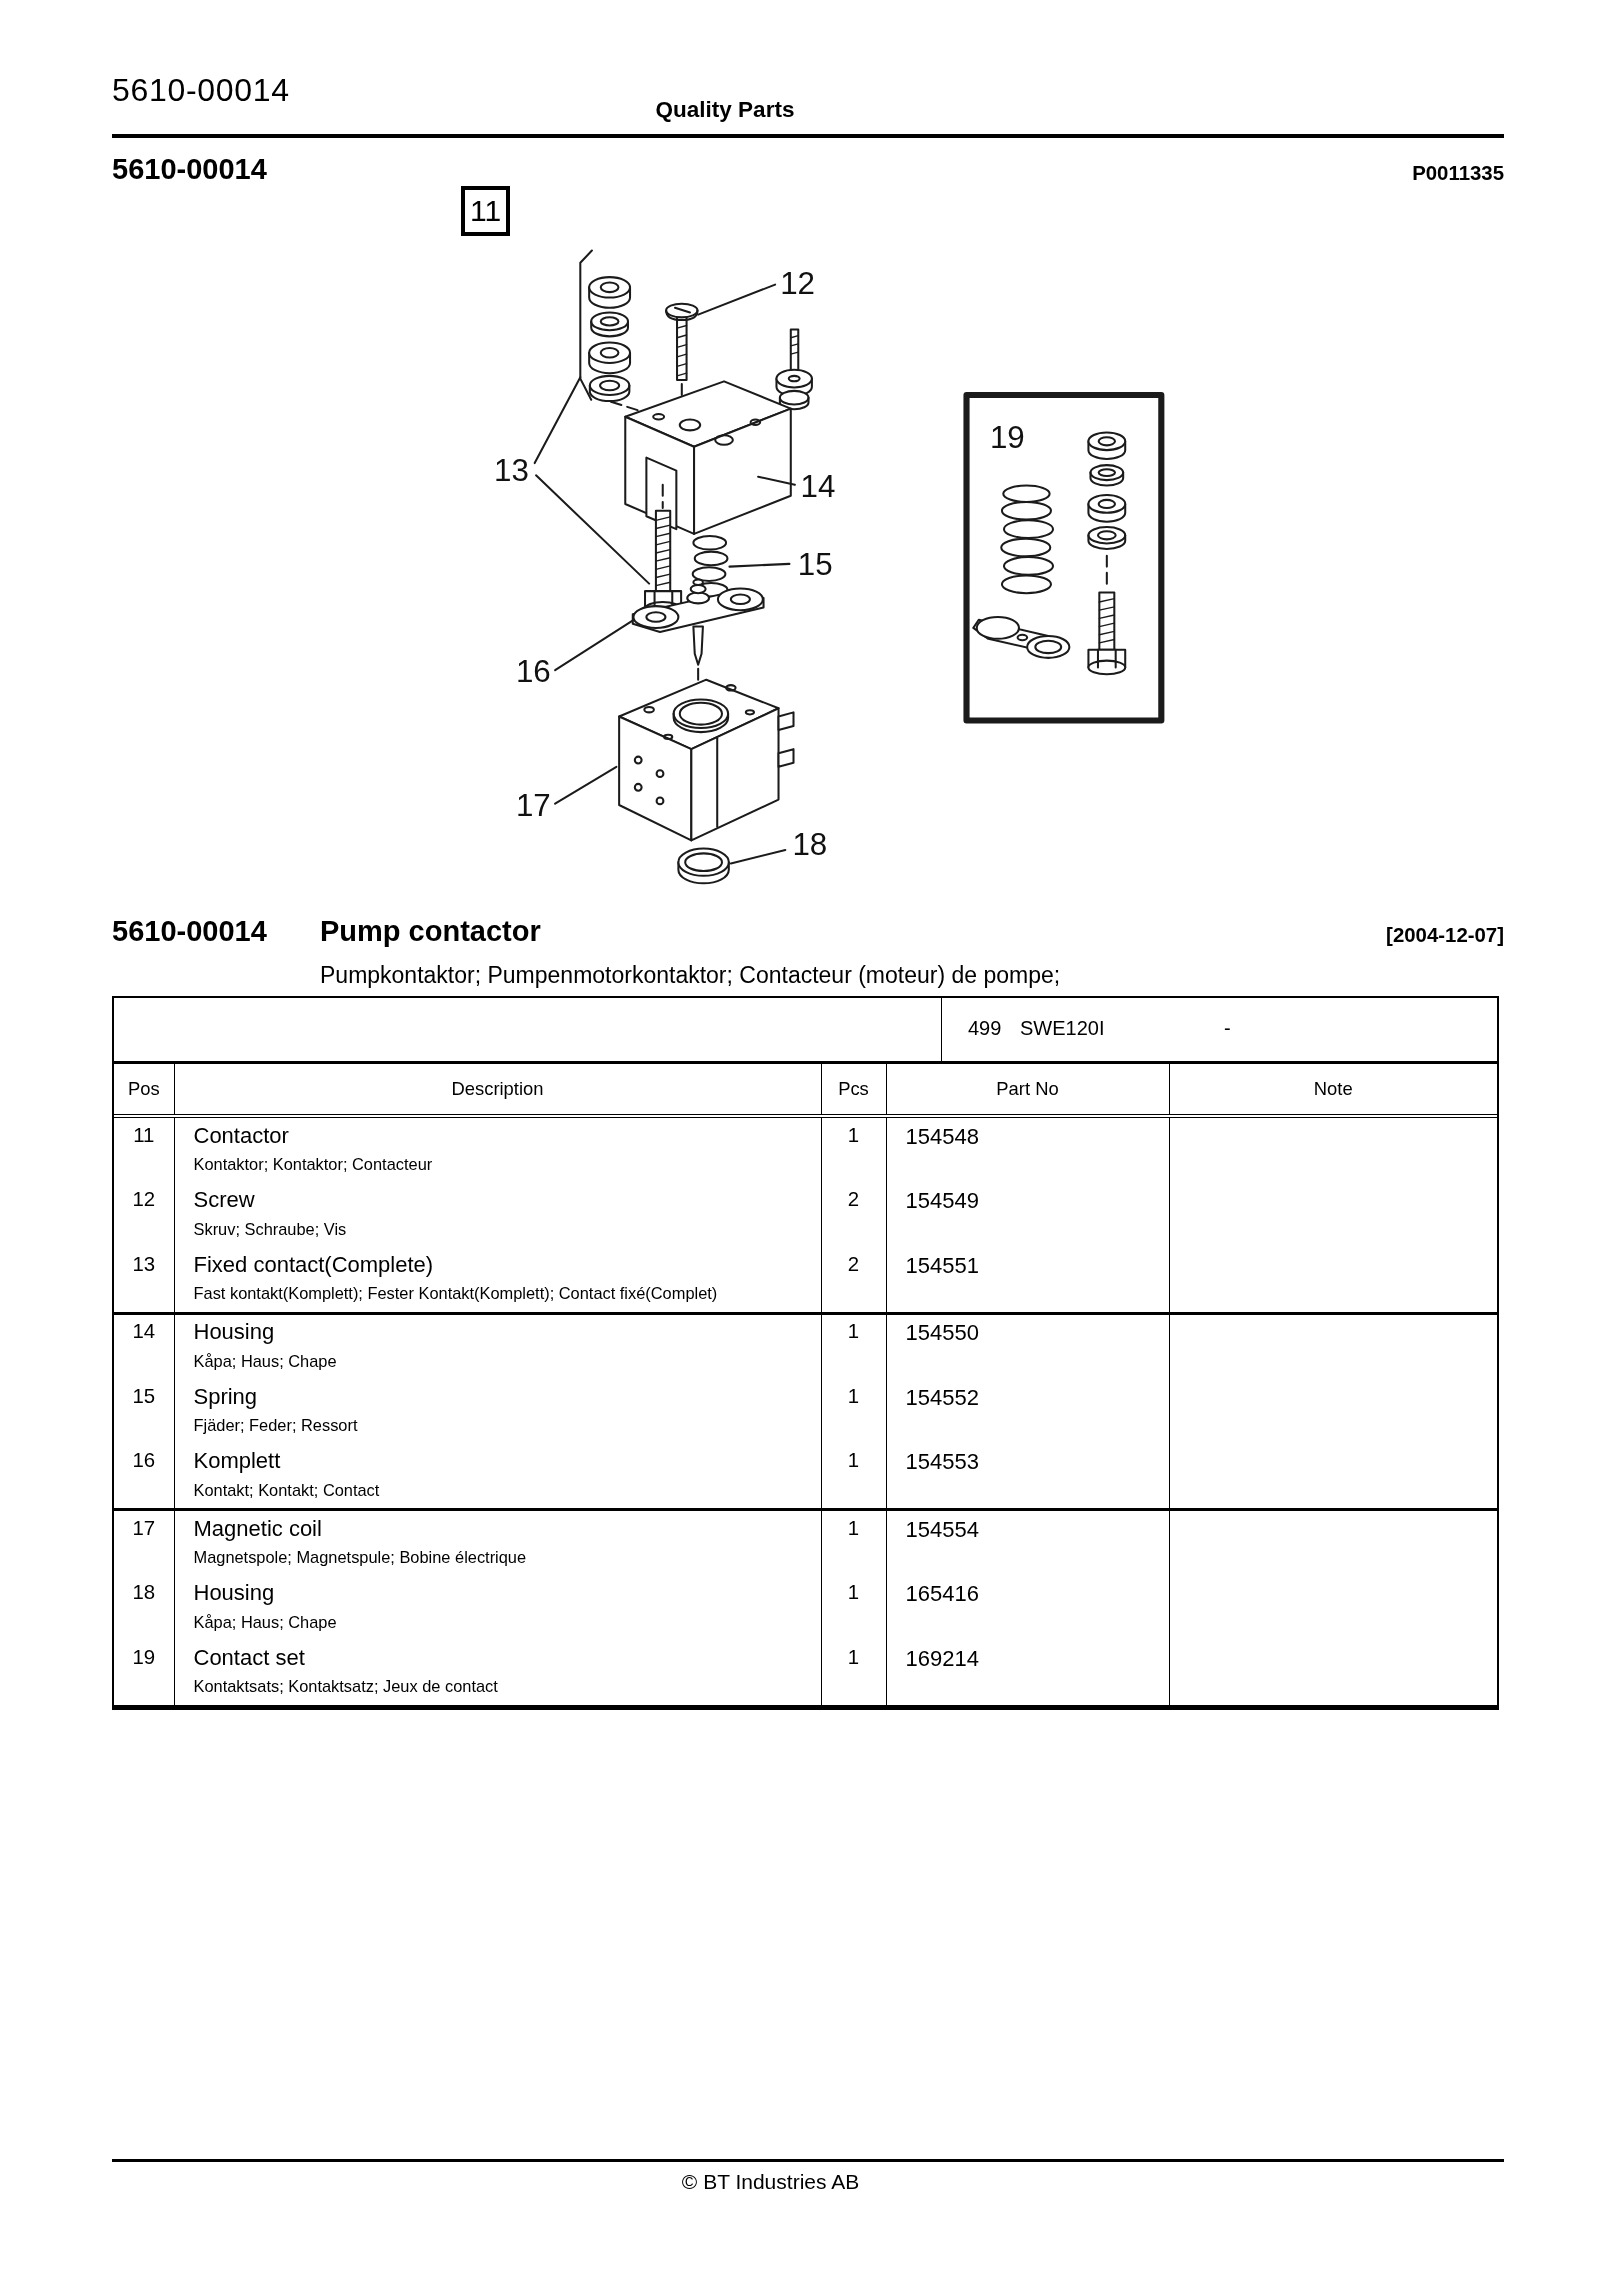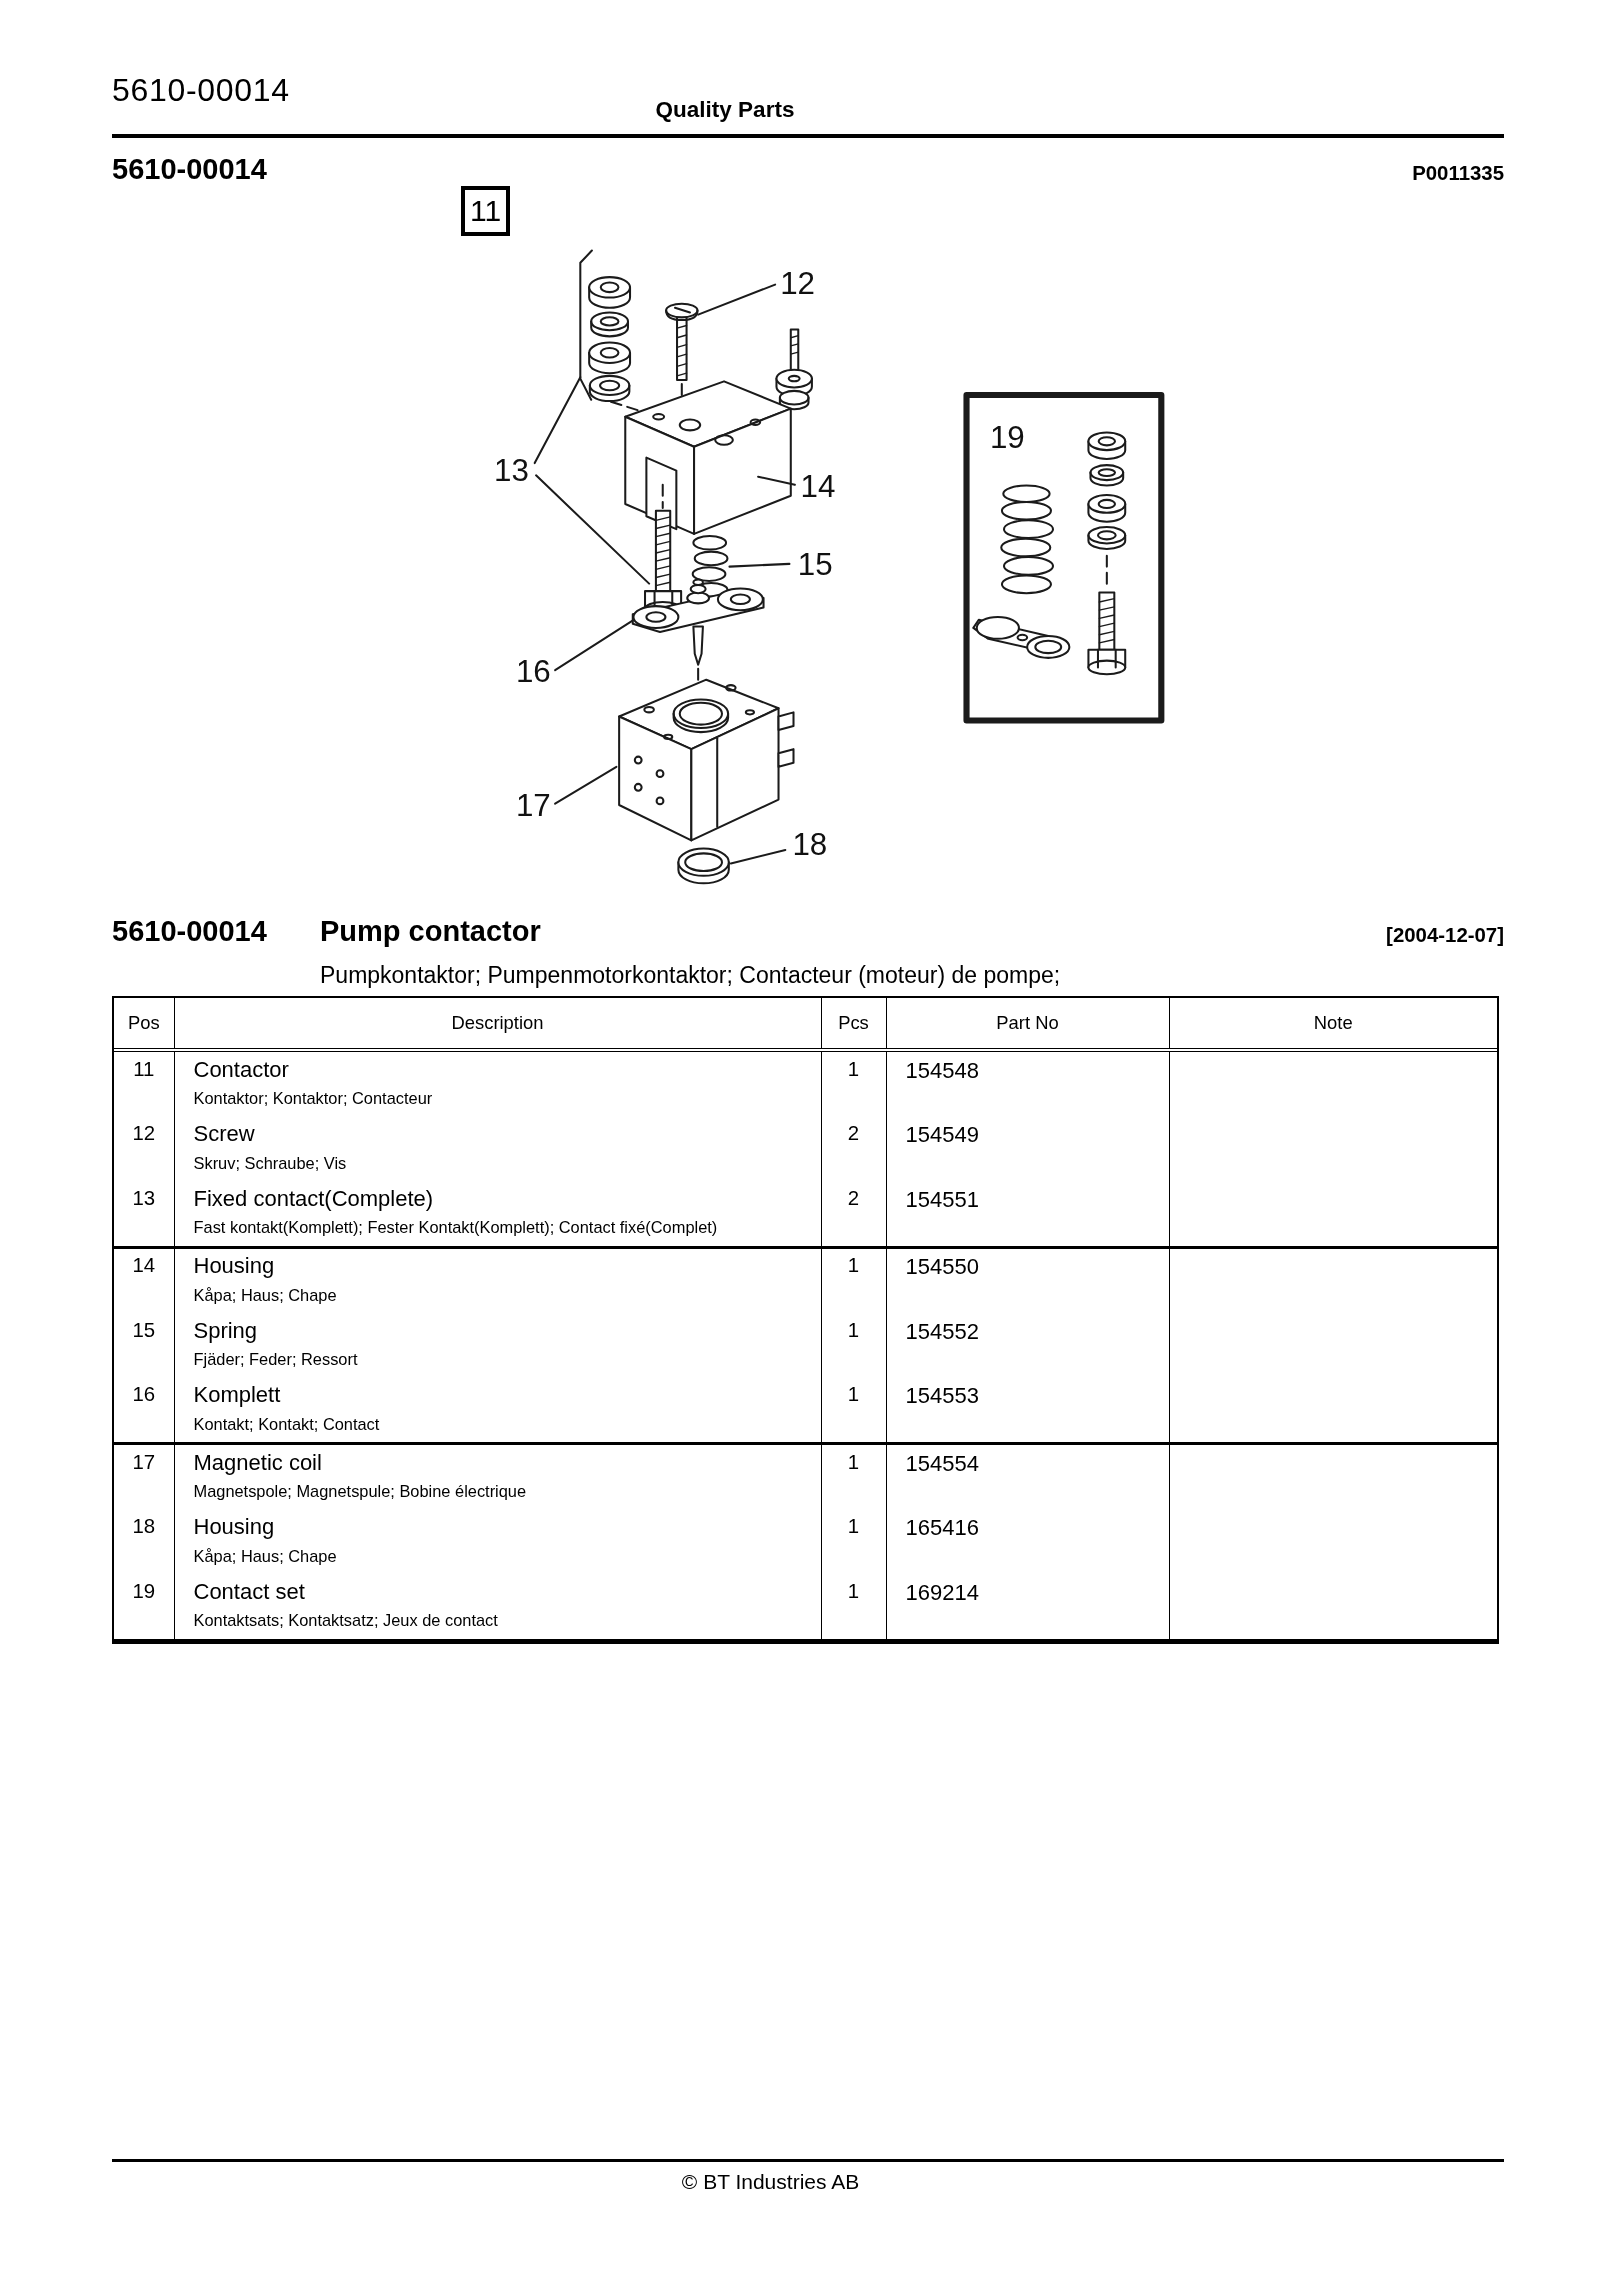--- a/index.html
+++ b/index.html
@@ -251,20 +251,26 @@
   </g>
 </svg>
 
 <div class="abs sec-doc">5610-00014</div>
 <div class="abs sec-title">Pump contactor</div>
 <div class="abs sec-date">[2004-12-07]</div>
 <div class="abs sec-sub">Pumpkontaktor; Pumpenmotorkontaktor; Contacteur (moteur) de pompe;</div>
 
 <div class="abs table-wrap">
 
+  <div class="series-row">
+    <div class="series-divider"></div>
+    <span class="series-code">499</span>
+    <span class="series-from">SWE120I</span>
+    <span class="series-to">-</span>
+  </div>
 
   <table class="parts">
     <colgroup>
       <col style="width:60px">
         <col style="width:647px">
         <col style="width:65px">
       <col style="width:283px">
         <col>
     </colgroup>
     <thead>

